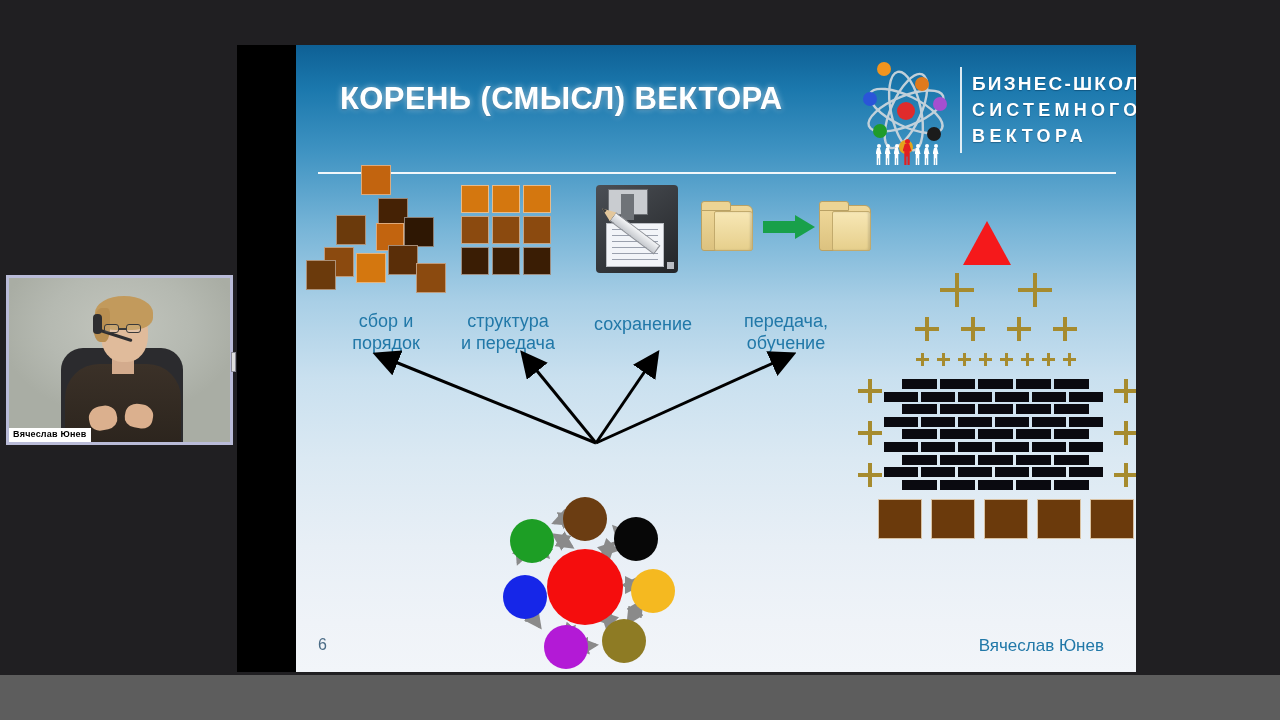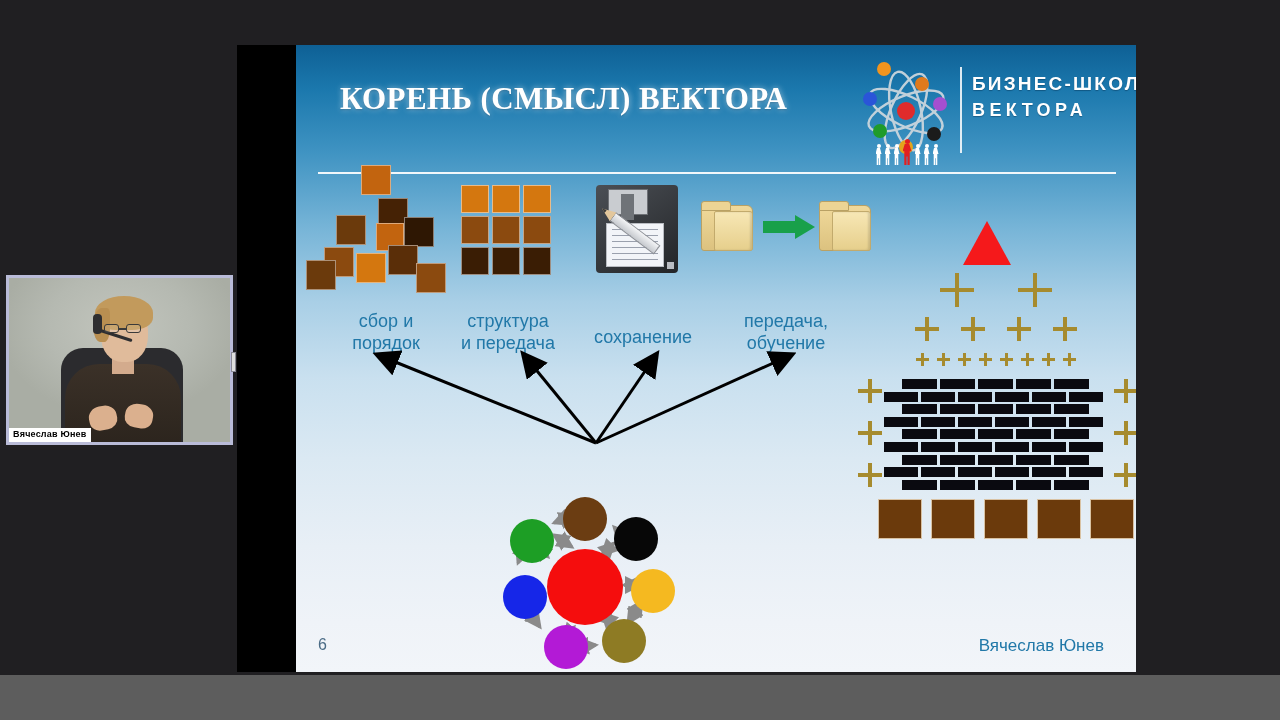--- a/index.html
+++ b/index.html
@@ -84,21 +84,20 @@
        #0e6095 0%, #1b78ad 7%, #3f93c2 17%, #76b4d7 29%,
        #a9cfe6 41%, #c9e0ef 53%, #dbe9f3 66%, #e8eff6 80%, #eff3f8 92%, #f2f5f9 100%);
     overflow: hidden;
   }
 
   #slide-title {
     position: absolute; left: 44px; top: 36px;
     font-size: 31px; font-weight: bold; color: #ffffff; letter-spacing: .4px;
     text-shadow: 0 0 6px rgba(255,255,255,.55), 0 1px 2px rgba(0,40,70,.35);
     white-space: nowrap;
-    font-family: Liberation Serif, serif;
   }
 
   
   #brand-logo { position: absolute; right: 12px; top: 8px; width: 264px; height: 116px; }
   #atom-wrap { position: absolute; left: 0; top: 2px; width: 92px; height: 112px; }
   #people-row { position: absolute; left: 6px; bottom: 4px; width: 82px; height: 26px; display: flex; align-items: flex-end; justify-content: center; gap: 1px;}
   .person { width: 8px; height: 21px; position: relative; }
   .person .p-head { position:absolute; left:2px; top:0; width:4px; height:4px; border-radius:50%; }
   .person .p-body { position:absolute; left:1px; top:4px; width:6px; height:17px; clip-path: polygon(25% 0,75% 0,100% 35%,80% 35%,80% 100%,55% 100%,55% 60%,45% 60%,45% 100%,20% 100%,20% 35%,0 35%); }
   .person.white .p-head, .person.white .p-body { background: #ffffff; }
@@ -150,21 +149,21 @@
   #folder-b { left: 118px; top: 10px; }
   #transfer-arrow { position:absolute; left:62px; top:24px; width:52px; height:24px; }
   .ta-shaft { position:absolute; left:0; top:6px; width:34px; height:12px; background:#18a04a; }
   .ta-head { position:absolute; left:32px; top:0; width:20px; height:24px; background:#18a04a;
      clip-path: polygon(0 0, 100% 50%, 0 100%); }
 
   
   .caption { position: absolute; color: #2178a8; font-size: 18px; line-height: 22px; text-align: center; }
   #cap-1 { left: 30px; top: 265px; width: 120px; }
   #cap-2 { left: 148px; top: 265px; width: 128px; }
-  #cap-3 { left: 280px; top: 281px; width: 134px; }
+  #cap-3 { left: 280px; top: 268px; width: 134px; }
   #cap-4 { left: 420px; top: 265px; width: 140px; }
 
   
   #arrow-svg { position: absolute; left: 0; top: 300px; width: 560px; height: 140px; }
 
   #past-label {
     position: absolute; left: 190px; top: 416px;
     font-size: 28px; font-weight: bold; color: #7d4a14;
     text-shadow: 1px 1px 0 rgba(255,255,255,.55);
   }
@@ -284,20 +283,21 @@
               <span class="p-body"></span>
             </div>
           <div class="person white">
               <span class="p-head"></span>
               <span class="p-body"></span>
             </div>
         </div>
         <div id="logo-divider"></div>
         <div id="brand-text">
           <div class="brand-line l1">БИЗНЕС-ШКОЛА</div>
+          <div class="brand-line l2">СИСТЕМНОГО</div>
           <div class="brand-line l3">ВЕКТОРА</div>
         </div>
       </div>
 
       <div id="title-rule"></div>
 
       <div id="icon-scatter" class="icon-group">
           <div class="sq" style="left: 55px; top: 0px; width: 30px; height: 30px; background: rgb(194, 100, 15);"></div>
           <div class="sq" style="left: 72px; top: 33px; width: 30px; height: 30px; background: rgb(69, 34, 5);"></div>
           <div class="sq" style="left: 30px; top: 50px; width: 30px; height: 30px; background: rgb(107, 58, 12);"></div>

